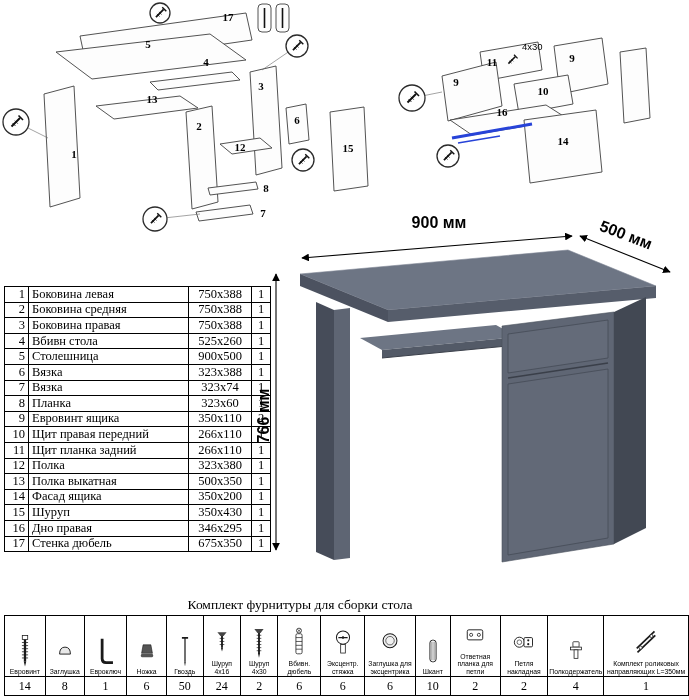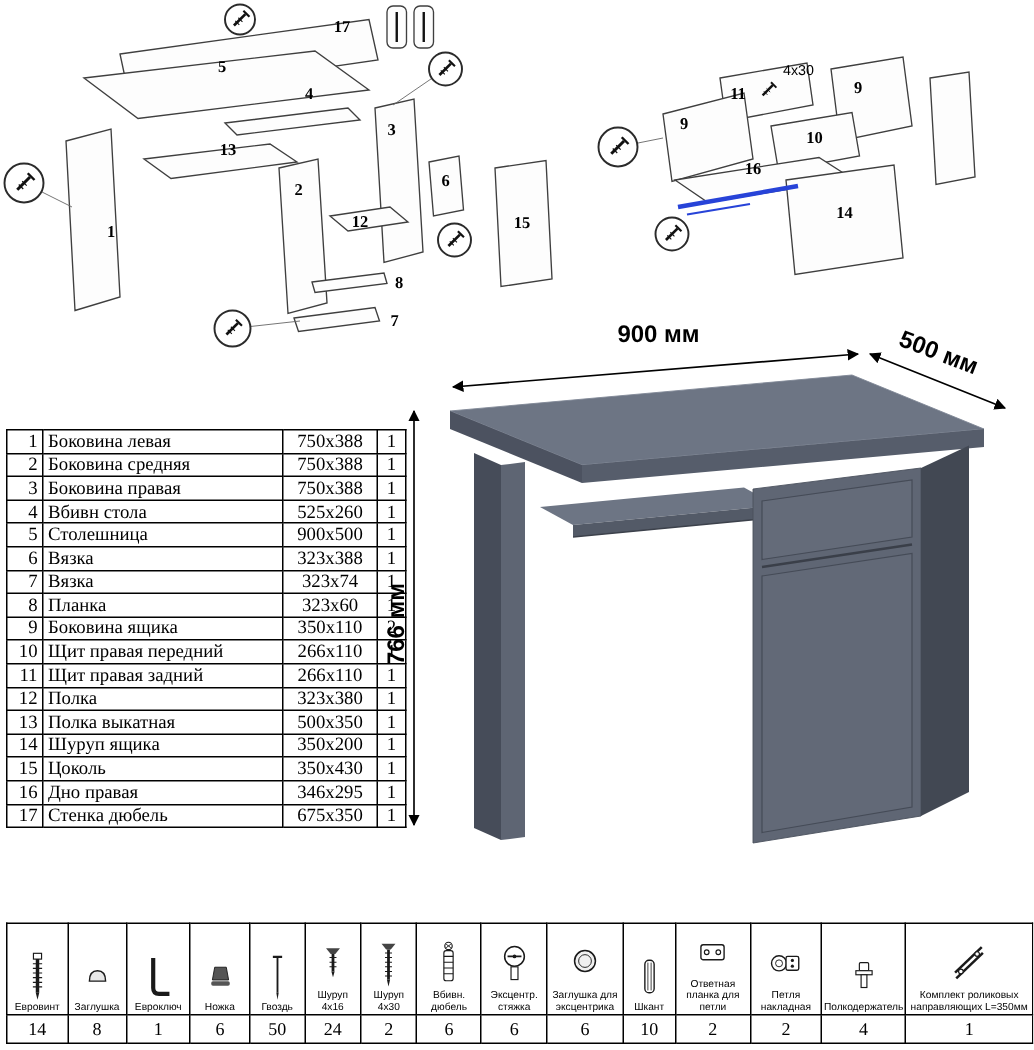--- a/index.html
+++ b/index.html
@@ -252,57 +252,57 @@
           <td class="pc-qty">1</td>
         </tr>
         <tr>
           <td class="pc-num">8</td>
           <td class="pc-name">Планка</td>
           <td class="pc-size">323x60</td>
           <td class="pc-qty">1</td>
         </tr>
         <tr>
           <td class="pc-num">9</td>
-          <td class="pc-name">Боковина ящика</td>
+          <td class="pc-name">Евровинт ящика</td>
           <td class="pc-size">350x110</td>
           <td class="pc-qty">2</td>
         </tr>
         <tr>
           <td class="pc-num">10</td>
           <td class="pc-name">Щит правая передний</td>
           <td class="pc-size">266x110</td>
           <td class="pc-qty">1</td>
         </tr>
         <tr>
           <td class="pc-num">11</td>
-          <td class="pc-name">Щит правая задний</td>
+          <td class="pc-name">Щит планка задний</td>
           <td class="pc-size">266x110</td>
           <td class="pc-qty">1</td>
         </tr>
         <tr>
           <td class="pc-num">12</td>
           <td class="pc-name">Полка</td>
           <td class="pc-size">323x380</td>
           <td class="pc-qty">1</td>
         </tr>
         <tr>
           <td class="pc-num">13</td>
           <td class="pc-name">Полка выкатная</td>
           <td class="pc-size">500x350</td>
           <td class="pc-qty">1</td>
         </tr>
         <tr>
           <td class="pc-num">14</td>
-          <td class="pc-name">Шуруп ящика</td>
+          <td class="pc-name">Фасад ящика</td>
           <td class="pc-size">350x200</td>
           <td class="pc-qty">1</td>
         </tr>
         <tr>
           <td class="pc-num">15</td>
-          <td class="pc-name">Цоколь</td>
+          <td class="pc-name">Шуруп</td>
           <td class="pc-size">350x430</td>
           <td class="pc-qty">1</td>
         </tr>
         <tr>
           <td class="pc-num">16</td>
           <td class="pc-name">Дно правая</td>
           <td class="pc-size">346x295</td>
           <td class="pc-qty">1</td>
         </tr>
         <tr>
@@ -344,20 +344,21 @@
     <g>
       <line class="dimline" x1="46" y1="50" x2="316" y2="28" marker-start="url(#arw)" marker-end="url(#arw)"></line>
       <text class="dimtext" x="183" y="20">900 мм</text>
       <line class="dimline" x1="324" y1="28" x2="414" y2="64" marker-start="url(#arw)" marker-end="url(#arw)"></line>
       <text class="dimtext" transform="rotate(21 368 32)" x="368" y="32">500 мм</text>
       <line class="dimline" x1="20" y1="66" x2="20" y2="342" marker-start="url(#arw)" marker-end="url(#arw)"></line>
       <text class="dimtext" transform="rotate(-90 13 208)" x="13" y="208">766 мм</text>
     </g>
   </svg>
 
+  <div class="hw-title">Комплект фурнитуры для сборки стола</div>
   <table class="hw-table">
     <tbody>
       <tr id="hw-icon-row">
           <td class="hw-cell" style="width: 40px;">
             <svg class="hw-icon" viewBox="0 0 30 44">
               <use href="#euroscrew-icon" xlink:href="#euroscrew-icon"></use>
             </svg>
             <div class="hw-label">Евровинт</div>
           </td>
           <td class="hw-cell" style="width: 38px;">

